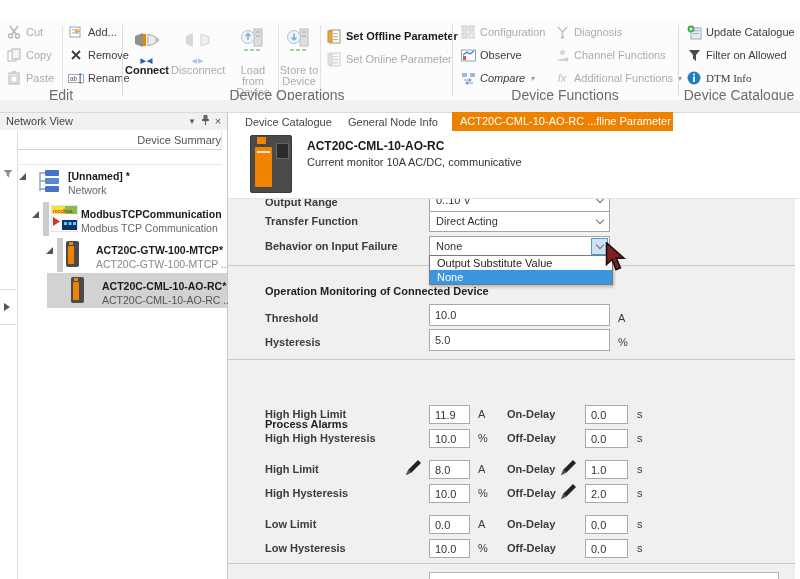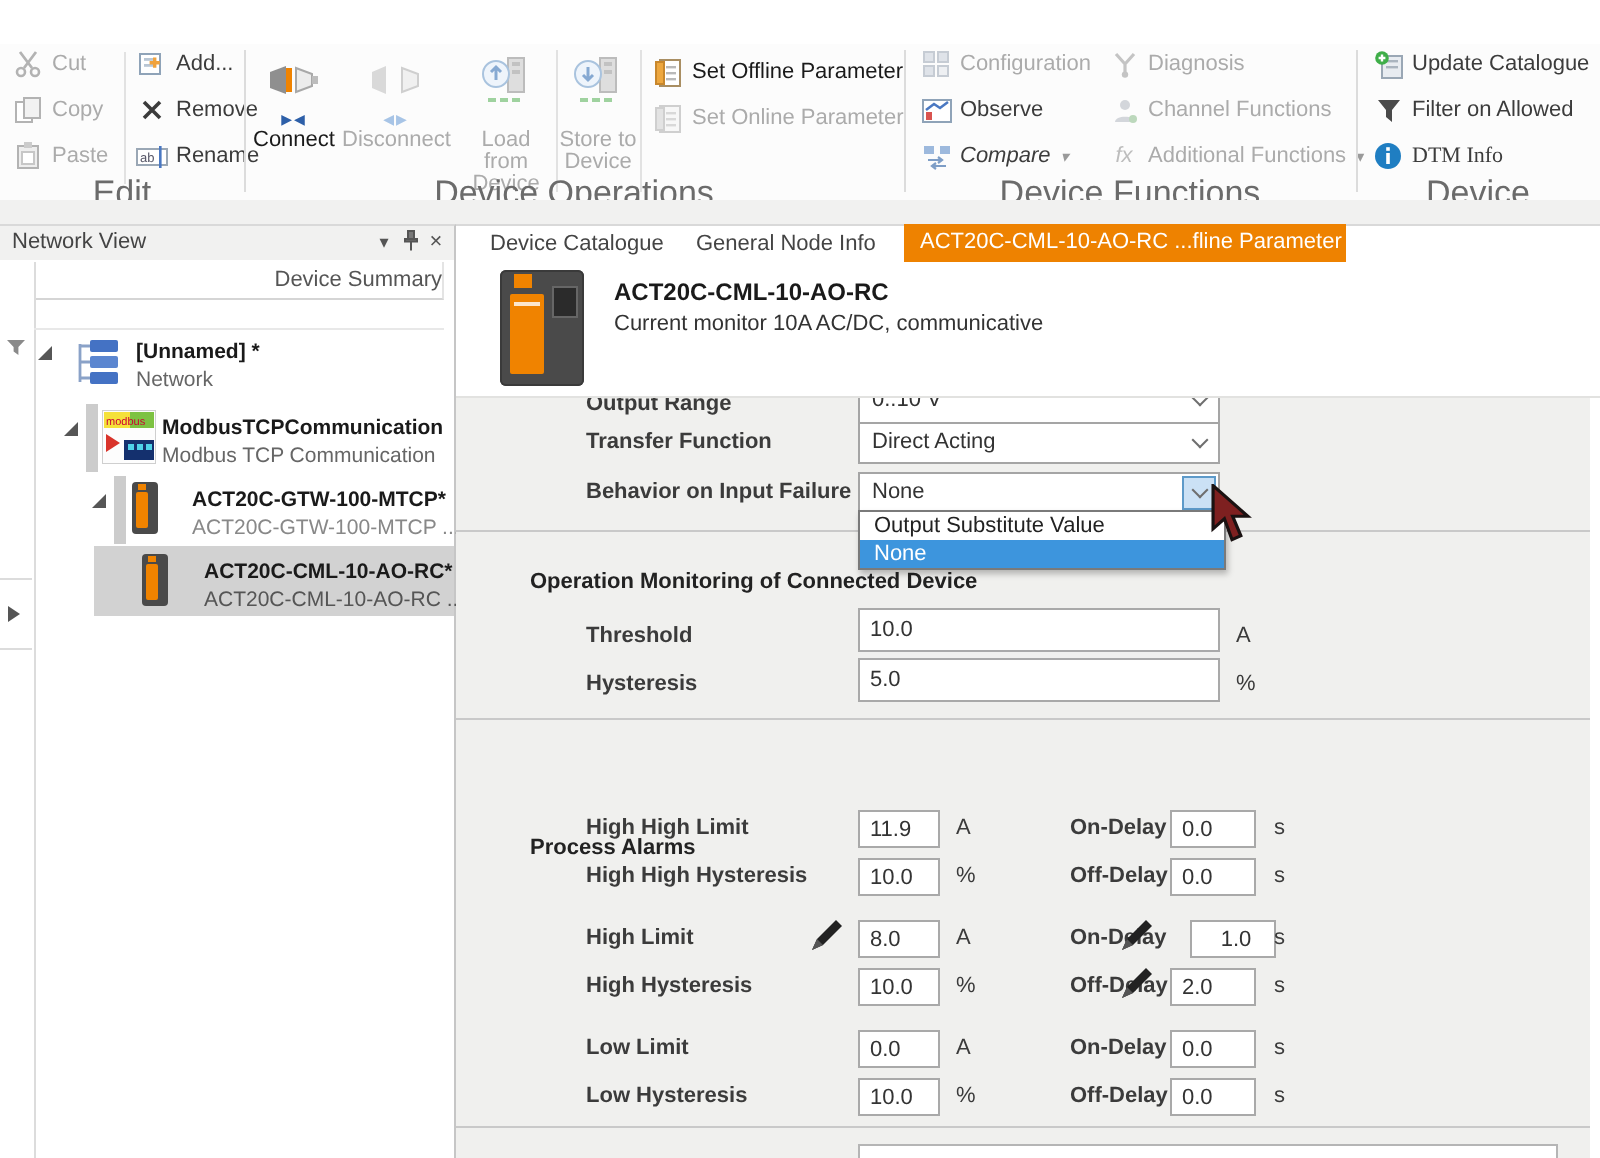--- a/index.html
+++ b/index.html
@@ -11,26 +11,26 @@
   .apptab{position:absolute;top:0;height:22px;line-height:22px;text-align:center;white-space:nowrap;cursor:default;}
   .apptab.project{left:0;width:58px;background:#ee8200;color:#fff;font-weight:600;}
   .apptab.device{left:64px;width:55px;background:#fff;color:#e07c00;border:1px solid #d6d6d6;border-bottom:none;height:23px;z-index:3;font-weight:600;}
   .apptab.plain{color:#333;}
   
   .ribbon{position:absolute;left:0;top:22px;width:800px;height:78px;background:#fcfcfc;border-bottom:1px solid #d6d6d6;}
   .rb{position:absolute;height:18px;display:flex;align-items:center;gap:4px;white-space:nowrap;}
   .rb .ic{width:16px;height:16px;display:inline-flex;align-items:center;justify-content:center;flex:0 0 16px;}
   .dis{color:#ababab;}
   .en{color:#3c3c3c;}
-  .strong{color:#1a1a1a;font-weight:400;}
+  .strong{color:#1a1a1a;font-weight:700;}
   .bb{position:absolute;top:2px;text-align:center;line-height:11px;}
   .bb .bic{height:32px;display:flex;align-items:center;justify-content:center;}
   .bb .arr{height:9px;line-height:9px;font-size:7px;letter-spacing:1px;}
   .vsep{position:absolute;top:3px;height:71px;width:1px;background:#e2e2e2;}
-  .glabel{position:absolute;top:65px;font-size:17px;color:#6b6b6b;text-align:center;}
+  .glabel{position:absolute;top:65px;font-size:14px;color:#6b6b6b;text-align:center;}
   .caret{font-size:8px;color:#9a9a9a;margin-left:1px;}
   
   .gap{position:absolute;left:0;top:100px;width:800px;height:12px;background:#f1f1f0;}
   
   .lpanel{position:absolute;left:0;top:112px;width:227px;height:467px;background:#fff;border-right:1px solid #c6c6c6;border-top:1px solid #d9d9d9;}
   .lhead{position:absolute;left:0;top:0;width:227px;height:17px;background:#f1f1f0;color:#444;}
   .lhead .ttl{position:absolute;left:6px;top:2px;}
   .hbtn{position:absolute;top:2px;width:12px;height:13px;text-align:center;color:#555;line-height:13px;}
   .gridhead{position:absolute;left:17px;top:18px;width:205px;height:19px;background:#fff;border-bottom:1px solid #d5d5d5;border-right:1px solid #e4e4e4;color:#555;line-height:19px;padding-left:5px;box-sizing:border-box;text-align:right;}
   .gutter{position:absolute;left:0;top:18px;width:17px;height:448px;border-right:1px solid #dcdcdc;background:#fff;}
@@ -51,21 +51,21 @@
   .dtab.active{top:-1px;height:19px;line-height:19px;background:#ee8200;color:#fff;padding:0 8px;}
   .devimg{position:absolute;left:22px;top:22px;width:42px;height:58px;background:#4a4a4a;border-radius:3px;box-shadow:inset 0 0 0 1px #3a3a3a;}
   .devimg .face{position:absolute;left:5px;top:12px;width:17px;height:40px;background:#f08300;border-radius:1px;}
   .devimg .tab{position:absolute;left:7px;top:2px;width:9px;height:7px;background:#f08300;}
   .devimg .lbl{position:absolute;left:7px;top:16px;width:13px;height:2px;background:#fff;opacity:.8;}
   .devimg .win{position:absolute;left:26px;top:8px;width:11px;height:14px;background:#2b2b2b;border:1px solid #666;}
   .htitle{position:absolute;left:79px;top:26px;font-size:12px;font-weight:bold;color:#1a1a1a;}
   .hsub{position:absolute;left:79px;top:43px;font-size:11px;color:#333;}
   
   .form{position:absolute;left:0;top:85px;width:572px;height:382px;background:#f0f0ee;overflow:hidden;border-top:1px solid #e2e2e0;}
-  .flabel{position:absolute;left:37px;font-weight:600;color:#3b3b3b;white-space:nowrap;margin-left:28px;}
+  .flabel{position:absolute;left:37px;font-weight:600;color:#3b3b3b;white-space:nowrap;}
   .fsection{position:absolute;left:37px;font-weight:bold;color:#222;white-space:nowrap;}
   .hr{position:absolute;left:0;width:567px;height:1px;background:#c9c9c9;}
   .sliver{position:absolute;left:567px;top:0;width:5px;height:382px;background:#fff;}
   .combo{position:absolute;left:201px;width:181px;height:21px;background:#fff;border:1px solid #a5a5a5;box-sizing:border-box;}
   .combo .val{position:absolute;left:6px;top:3px;color:#333;}
   .chevbtn{position:absolute;right:1px;top:1px;width:17px;height:17px;}
   .chevbtn::before{content:"";display:block;width:5px;height:5px;border-right:1.5px solid #6e6e6e;border-bottom:1.5px solid #6e6e6e;transform:rotate(45deg);margin:4px auto 0;}
   .chevbtn.pressed{background:#cbe1f5;box-shadow:inset 0 0 0 1px #5d9ac9;}
   .tbx{position:absolute;background:#fff;border:1px solid #a9a9a9;box-sizing:border-box;
        font-family:"Liberation Sans",sans-serif;font-size:11px;color:#333;padding:0 2px 0 5px;}
@@ -494,21 +494,21 @@
       </span>
       <input class="tbx" style="left: 201px; top: 261px; width: 41px; height: 19px;" value="8.0">
       <div class="unit" style="left:250px;top:264px;">A</div>
       <div class="flabel" style="left:279px;top:264px;">On-Delay</div>
       <span class="pencil" style="left:333px;top:260px;">
         <svg width="16" height="16" viewBox="0 0 16 16">
             <path d="M0,16 L2.5,10.5 L12,1 L15,4 L5.5,13.5 Z" fill="#222"></path>
             <path d="M0,16 L2.5,10.5 L5.5,13.5 Z" fill="#555"></path>
           </svg>
       </span>
-      <input class="tbx" style="left: 367px; top: 261px; width: 43px; height: 19px; text-align: center;" value="1.0">
+      <input class="tbx" style="left: 357px; top: 261px; width: 43px; height: 19px;" value="1.0">
       <div class="unit" style="left:409px;top:264px;">s</div>
 
       <div class="flabel" style="top:288px;">High Hysteresis</div>
       <input class="tbx" style="left: 201px; top: 285px; width: 41px; height: 19px;" value="10.0">
       <div class="unit" style="left:250px;top:288px;">%</div>
       <div class="flabel" style="left:279px;top:288px;">Off-Delay</div>
       <span class="pencil" style="left:333px;top:284px;">
         <svg width="16" height="16" viewBox="0 0 16 16">
             <path d="M0,16 L2.5,10.5 L12,1 L15,4 L5.5,13.5 Z" fill="#222"></path>
             <path d="M0,16 L2.5,10.5 L5.5,13.5 Z" fill="#555"></path>

